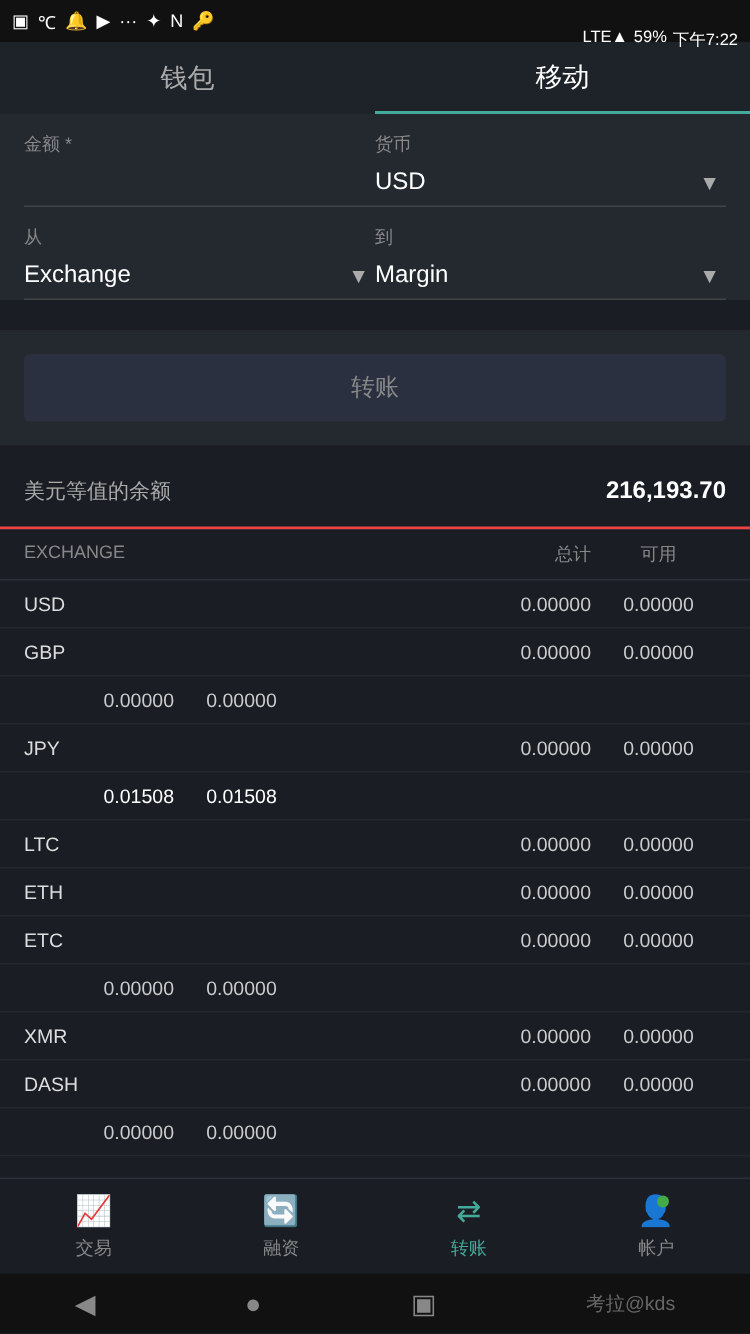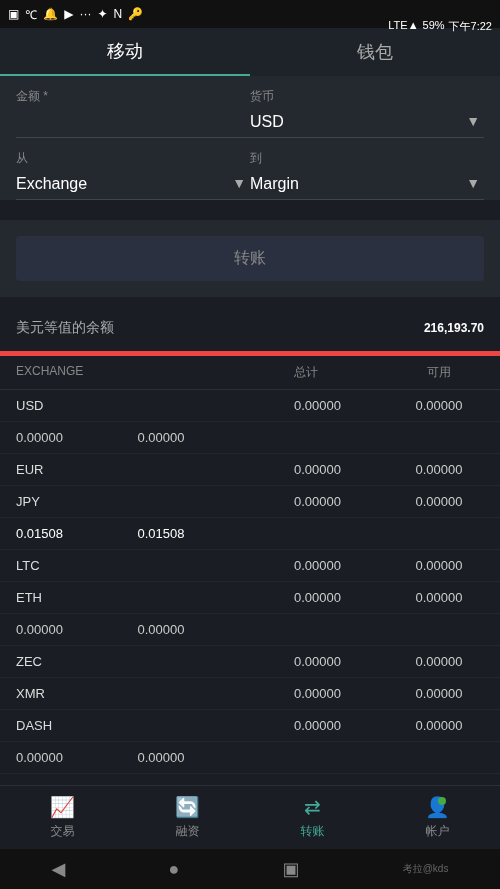--- a/index.html
+++ b/index.html
@@ -120,51 +120,51 @@
       cursor: pointer;
     }
 
     
     .balance-section {
       background: #1a1e24;
       padding: 14px 16px;
       display: flex;
       justify-content: space-between;
       align-items: center;
-      border-bottom: 5px solid #ef4444;
+      border-bottom: 2px solid #ef4444;
     }
 
     .balance-label {
       font-size: 14px;
       color: #aaa;
     }
 
     .balance-value {
-      font-size: 12px;
+      font-size: 16px;
       color: #fff;
       font-weight: bold;
     }
 
     
     .exchange-section {
       background: #1a1e24;
       flex: 1;
       overflow-y: auto;
     }
 
     .exchange-header {
       display: flex;
       padding: 8px 16px;
       font-size: 12px;
       color: #888;
       border-bottom: 1px solid #2a2f38;
     }
 
     .col-name { flex: 1; }
-    .col-total { width: 100px; }
+    .col-total { width: 100px; text-align: right; }
     .col-available { width: 90px; text-align: center; }
 
     .exchange-row {
       display: flex;
       padding: 8px 16px;
       font-size: 13px;
       border-bottom: 1px solid #22272e;
       align-items: center;
     }
 
@@ -258,25 +258,25 @@
     <span>🔑</span>
   </div>
   <div class="status-right">
     <span>LTE▲</span>
     <span>59%</span>
     <span>下午7:22</span>
   </div>
 </div>
 
 <div class="tab-bar">
+  <div class="tab-item">
+    <span>钱包</span>
+  </div>
   <div class="tab-item active">
     <span>移动</span>
-  </div>
-  <div class="tab-item">
-    <span>钱包</span>
   </div>
 </div>
 
 <div class="form-section">
   <div class="form-row">
     <div class="form-group">
       <div class="form-label">金额 *</div>
       <input class="form-input" type="text" style="">
     </div>
     <div class="form-group">
@@ -325,25 +325,25 @@
     <div class="col-total">总计</div>
     <div class="col-available">可用</div>
   </div>
   <div id="exchange-rows">
       <div class="exchange-row">
     <div class="col-name">USD</div>
     <div class="col-total">0.00000</div>
     <div class="col-available">0.00000</div>
   </div>
       <div class="exchange-row">
-    <div class="col-total">0.00000</div>
-    <div class="col-available">0.00000</div>
-  </div>
-      <div class="exchange-row">
-    <div class="col-name">EUR</div>
+    <div class="col-name">GBP</div>
+    <div class="col-total">0.00000</div>
+    <div class="col-available">0.00000</div>
+  </div>
+      <div class="exchange-row">
     <div class="col-total">0.00000</div>
     <div class="col-available">0.00000</div>
   </div>
       <div class="exchange-row">
     <div class="col-name">JPY</div>
     <div class="col-total">0.00000</div>
     <div class="col-available">0.00000</div>
   </div>
       <div class="exchange-row highlight">
     <div class="col-total">0.01508</div>
@@ -353,25 +353,25 @@
     <div class="col-name">LTC</div>
     <div class="col-total">0.00000</div>
     <div class="col-available">0.00000</div>
   </div>
       <div class="exchange-row">
     <div class="col-name">ETH</div>
     <div class="col-total">0.00000</div>
     <div class="col-available">0.00000</div>
   </div>
       <div class="exchange-row">
-    <div class="col-total">0.00000</div>
-    <div class="col-available">0.00000</div>
-  </div>
-      <div class="exchange-row">
-    <div class="col-name">ZEC</div>
+    <div class="col-name">ETC</div>
+    <div class="col-total">0.00000</div>
+    <div class="col-available">0.00000</div>
+  </div>
+      <div class="exchange-row">
     <div class="col-total">0.00000</div>
     <div class="col-available">0.00000</div>
   </div>
       <div class="exchange-row">
     <div class="col-name">XMR</div>
     <div class="col-total">0.00000</div>
     <div class="col-available">0.00000</div>
   </div>
       <div class="exchange-row">
     <div class="col-name">DASH</div>
@@ -404,14 +404,14 @@
       <span class="account-dot"></span>
     </div>
     <span>帐户</span>
   </div>
 </div>
 
 <div class="sys-nav">
   <span class="sys-btn">◀</span>
   <span class="sys-btn">●</span>
   <span class="sys-btn">▣</span>
-  <span style="font-size:10px; color:#666;">考拉@kds</span>
+  <span style="font-size:13px; color:#666;">考拉@kds</span>
 </div>
 
 </body></html>

